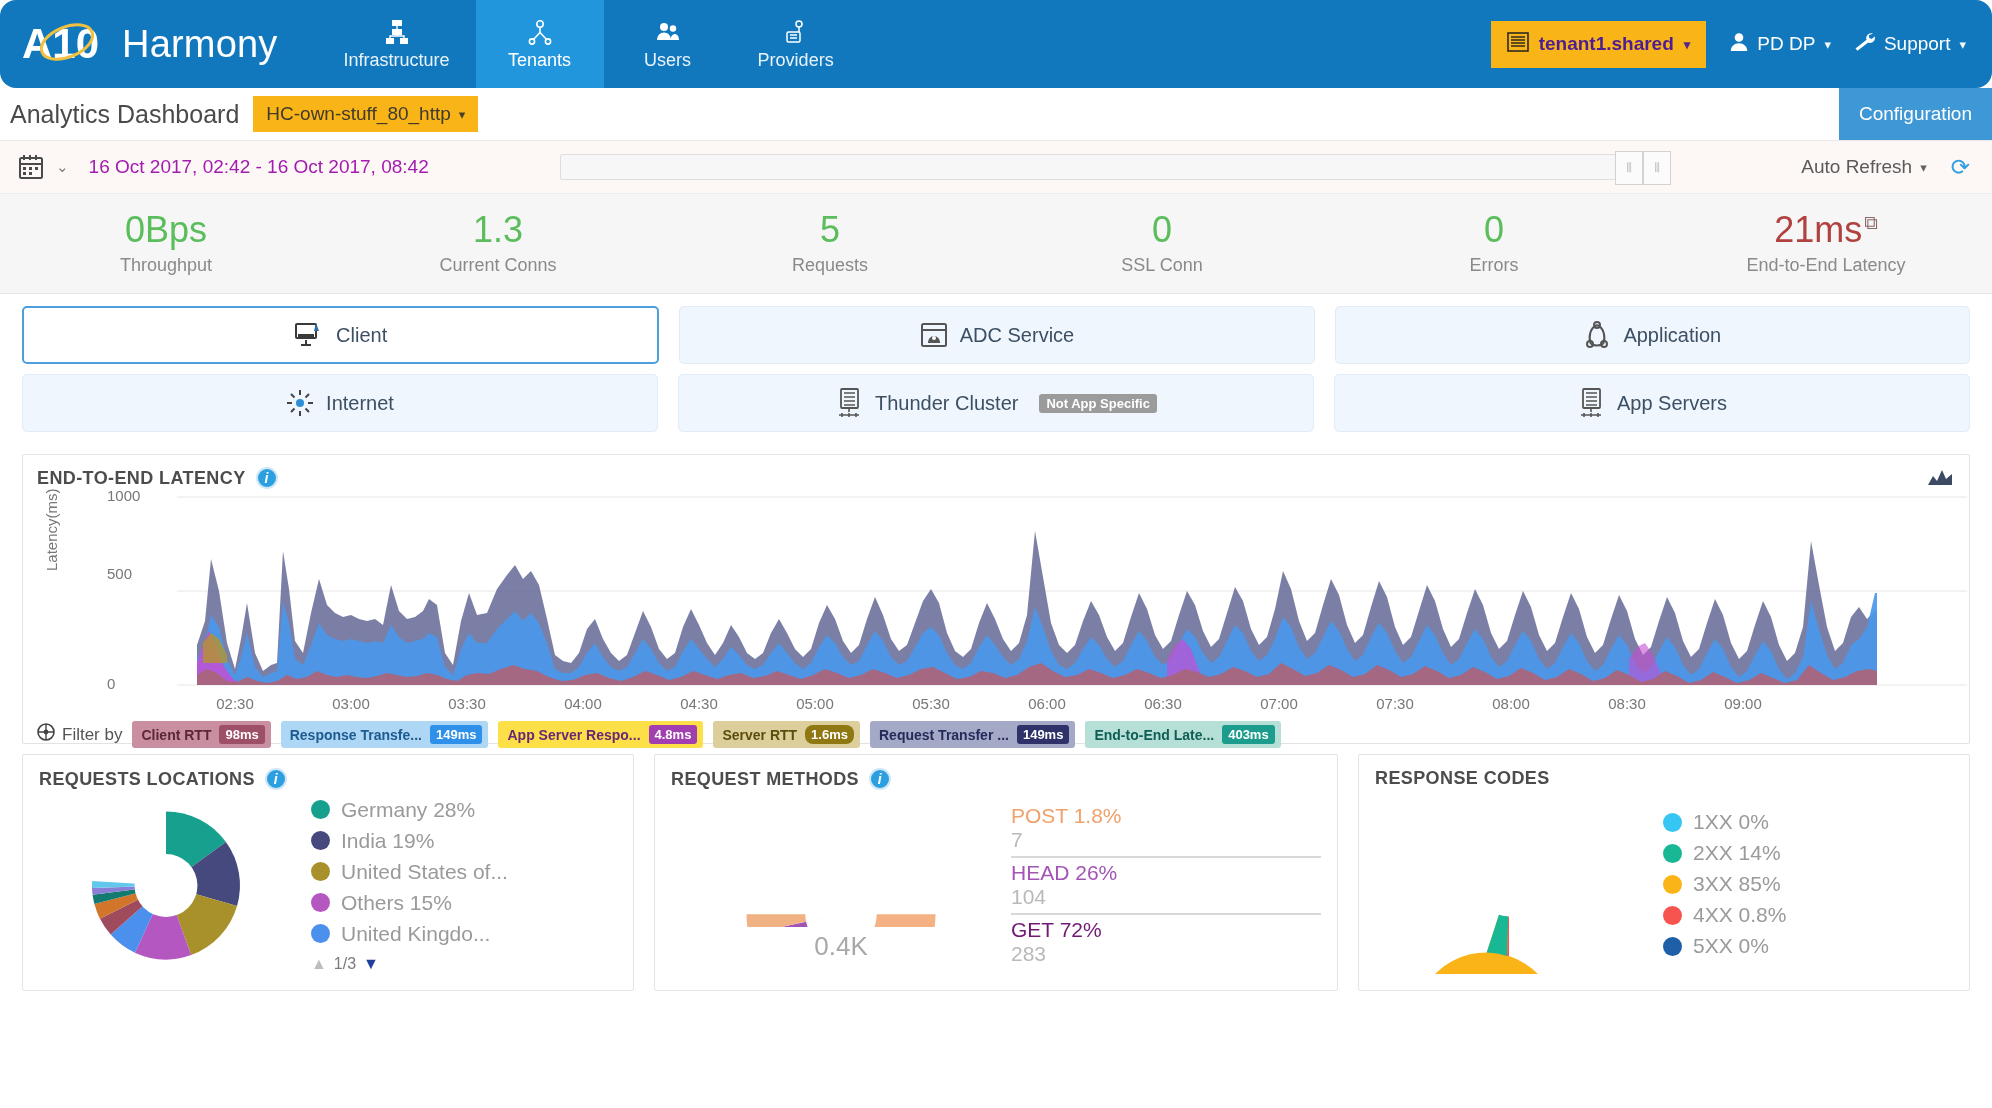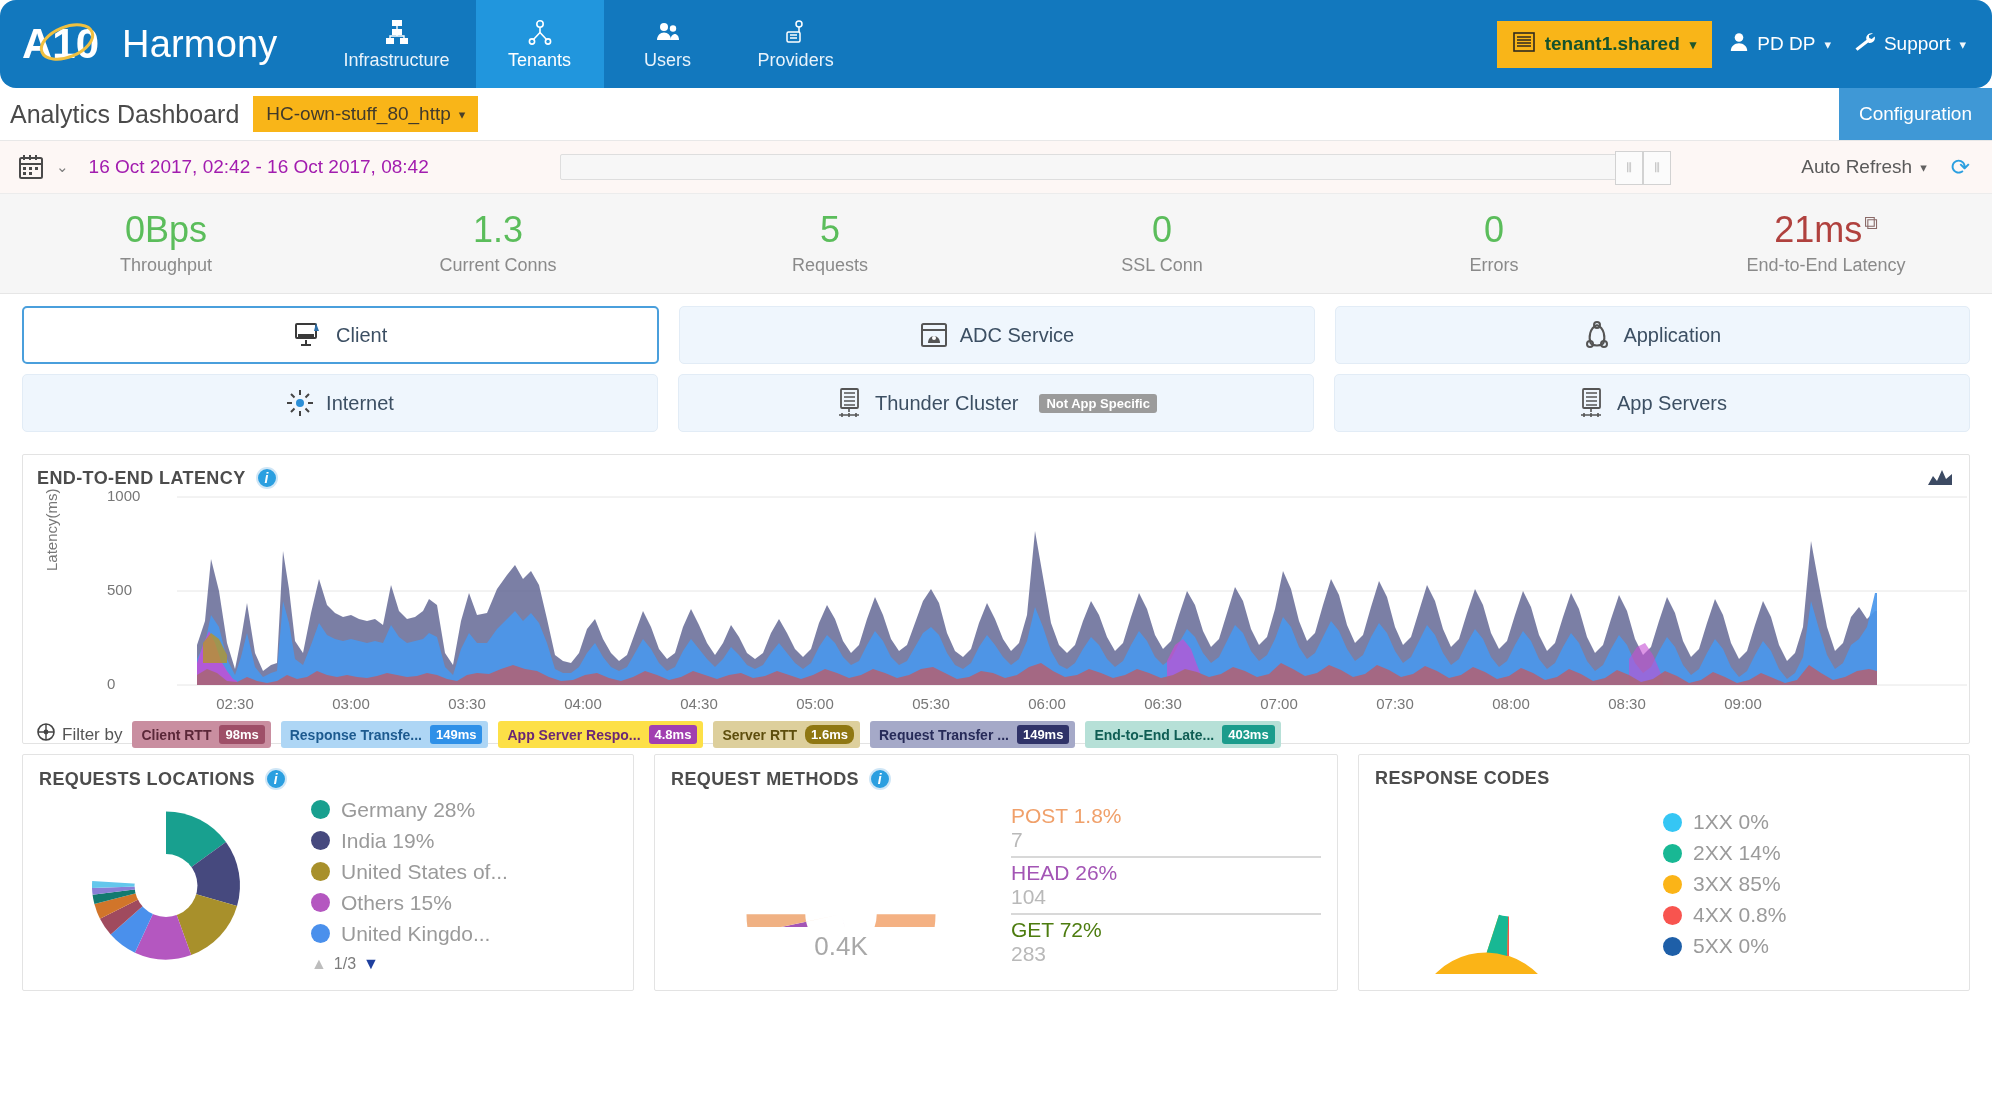--- a/index.html
+++ b/index.html
@@ -34,23 +34,23 @@
   }
   .navitem.active { background:#2196dd; color:#fff; }
   .navitem .nav-ico { height:30px; display:flex; align-items:flex-end; justify-content:center; }
   .navitem .nav-lbl { font-size:18px; margin-top:5px; white-space:nowrap; }
 
   .nav-right {
     position:absolute; right:0; top:0; height:88px;
     display:flex; align-items:center; padding-right:4px;
   }
   .tenant-pill {
-    background:#f9b518; color:#14532d; font-size:19px; font-weight:600;
+    background:#f9b518; color:#4c1d95; font-size:19px; font-weight:600;
     display:flex; align-items:center; gap:10px;
-    padding:11px 16px; margin-right:18px; white-space:nowrap;
+    padding:11px 16px; margin-right:24px; white-space:nowrap;
   }
   .nav-right-item {
     display:flex; align-items:center; gap:9px; color:#fff; font-size:19px;
     margin-right:22px; white-space:nowrap; cursor:pointer;
   }
   .caret-down { font-size:13px; line-height:1; opacity:.95; }
 
   
   .subbar {
     height:53px; background:#fff; display:flex; align-items:center;
@@ -409,21 +409,21 @@
   </div>
   <span class="chart-menu">
     <svg width="26" height="18" viewBox="0 0 26 18">
         <path d="M1 16l5-9 4 5 5-11 4 9 6-5v11z" fill="#3c4a63"></path>
       </svg>
   </span>
 
   <div class="chartbox">
     <div class="ylabel">Latency(ms)</div>
     <div class="ytick" style="left:70px;top:-6px;width:60px;">1000</div>
-    <div class="ytick" style="left:70px;top:88px;width:60px;">500</div>
+    <div class="ytick" style="left:70px;top:72px;width:60px;">500</div>
     <div class="ytick" style="left:70px;top:182px;width:60px;">0</div>
 
     <svg width="1790" height="196" viewBox="0 0 1790 196" style="position:absolute;left:140px;top:0;">
       <line x1="0" y1="4" x2="1790" y2="4" stroke="#e6e6e6" stroke-width="1"></line>
       <line x1="0" y1="98" x2="1790" y2="98" stroke="#e6e6e6" stroke-width="1"></line>
       <line x1="0" y1="192" x2="1790" y2="192" stroke="#e6e6e6" stroke-width="1"></line>
 
       <path d="M20,192 L20,152 L28,128 L34,66 L42,98 L50,150 L58,176 L64,146 L70,110 L78,160 L86,178 L94,172 L100,170 L106,58 L112,96 L118,148 L126,160 L134,120 L142,86 L150,112 L158,120 L166,124 L174,122 L182,126 L190,128 L198,126 L206,132 L214,92 L222,118 L230,126 L238,124 L246,118 L252,106 L260,112 L268,160 L276,172 L284,128 L292,100 L300,122 L310,120 L320,96 L330,82 L338,72 L346,86 L354,78 L362,92 L370,126 L378,162 L386,168 L394,170 L402,160 L410,136 L418,126 L426,146 L434,160 L442,168 L450,162 L458,140 L466,118 L474,134 L482,156 L490,166 L498,160 L506,134 L514,116 L522,132 L530,150 L538,162 L546,150 L554,132 L562,144 L570,160 L578,166 L586,160 L594,140 L602,126 L610,140 L618,156 L626,164 L634,156 L642,130 L650,112 L658,126 L666,148 L674,160 L682,152 L690,126 L698,104 L706,122 L714,146 L722,158 L730,152 L738,130 L746,108 L754,96 L762,110 L770,140 L778,158 L786,164 L794,156 L802,130 L810,110 L818,126 L826,146 L834,158 L842,150 L850,122 L858,38 L866,84 L874,130 L882,152 L890,160 L898,152 L906,128 L914,108 L922,122 L930,144 L938,158 L946,150 L954,124 L962,100 L970,116 L978,142 L986,156 L994,148 L1002,122 L1010,98 L1018,112 L1026,138 L1034,154 L1042,146 L1050,120 L1058,94 L1066,108 L1074,136 L1082,152 L1090,144 L1098,116 L1106,78 L1114,96 L1122,128 L1130,148 L1138,140 L1146,112 L1154,86 L1162,102 L1170,132 L1178,150 L1186,142 L1194,114 L1202,88 L1210,104 L1218,134 L1226,152 L1234,144 L1242,118 L1250,92 L1258,108 L1266,136 L1274,154 L1282,146 L1290,120 L1298,96 L1306,112 L1314,140 L1322,156 L1330,148 L1338,122 L1346,98 L1354,114 L1362,142 L1370,158 L1378,150 L1386,124 L1394,100 L1402,116 L1410,144 L1418,160 L1426,152 L1434,126 L1442,102 L1450,118 L1458,146 L1466,162 L1474,154 L1482,128 L1490,104 L1498,120 L1506,148 L1514,164 L1522,156 L1530,130 L1538,106 L1546,122 L1554,150 L1562,166 L1570,158 L1578,132 L1586,108 L1594,124 L1602,152 L1610,168 L1618,160 L1626,134 L1634,48 L1642,92 L1650,134 L1658,158 L1666,150 L1674,124 L1682,114 L1690,126 L1698,118 L1700,118 L1700,192 Z" fill="#5e6391" opacity="0.82"></path>
 
       <path d="M20,192 L20,166 L28,150 L34,122 L42,134 L50,166 L58,182 L64,164 L70,140 L78,174 L86,184 L94,180 L100,178 L106,108 L112,130 L118,166 L126,172 L134,152 L142,130 L150,142 L158,146 L166,148 L174,146 L182,148 L190,150 L198,148 L206,150 L214,132 L222,144 L230,150 L238,148 L246,146 L252,140 L260,144 L268,174 L276,182 L284,156 L292,140 L300,150 L310,150 L320,136 L330,126 L338,118 L346,128 L354,120 L362,130 L370,150 L378,176 L386,180 L394,180 L402,174 L410,160 L418,150 L426,164 L434,174 L442,178 L450,174 L458,160 L466,146 L474,156 L482,170 L490,178 L498,174 L506,158 L514,146 L522,156 L530,166 L538,174 L546,166 L554,154 L562,162 L570,172 L578,176 L586,172 L594,160 L602,150 L610,160 L618,170 L626,176 L634,170 L642,154 L650,142 L658,150 L666,164 L674,172 L682,168 L690,152 L698,138 L706,148 L714,164 L722,172 L730,168 L738,154 L746,140 L754,134 L762,142 L770,160 L778,172 L786,176 L794,170 L802,154 L810,142 L818,152 L826,164 L834,172 L842,166 L850,148 L858,114 L866,134 L874,158 L882,172 L890,176 L898,170 L906,156 L914,144 L922,152 L930,166 L938,174 L946,168 L954,152 L962,138 L970,148 L978,164 L986,172 L994,166 L1002,150 L1010,136 L1018,144 L1026,160 L1034,170 L1042,164 L1050,148 L1058,132 L1066,140 L1074,158 L1082,168 L1090,162 L1098,146 L1106,124 L1114,134 L1122,154 L1130,166 L1138,160 L1146,144 L1154,128 L1162,138 L1170,156 L1178,168 L1186,162 L1194,144 L1202,130 L1210,140 L1218,158 L1226,170 L1234,164 L1242,148 L1250,132 L1258,142 L1266,160 L1274,172 L1282,166 L1290,150 L1298,136 L1306,146 L1314,164 L1322,174 L1330,168 L1338,152 L1346,138 L1354,148 L1362,166 L1370,176 L1378,170 L1386,154 L1394,140 L1402,150 L1410,168 L1418,178 L1426,172 L1434,156 L1442,142 L1450,152 L1458,170 L1466,180 L1474,174 L1482,158 L1490,144 L1498,154 L1506,172 L1514,182 L1522,176 L1530,160 L1538,146 L1546,156 L1554,174 L1562,184 L1570,178 L1578,162 L1586,148 L1594,158 L1602,176 L1610,186 L1618,180 L1626,164 L1634,108 L1642,136 L1650,162 L1658,176 L1666,170 L1674,152 L1682,146 L1690,134 L1698,100 L1700,100 L1700,192 Z" fill="#4a97ec" opacity="0.92"></path>
@@ -576,21 +576,21 @@
         <div class="m-name" style="color:#f0a06a;">
           <span>POST</span>
           <span>1.8%</span>
         </div>
         <div class="m-num">7</div>
         <div class="m-name" style="color:#a355b5;">
           <span>HEAD</span>
           <span>26%</span>
         </div>
         <div class="m-num">104</div>
-        <div class="m-name" style="color:#4d7c0f;">
+        <div class="m-name" style="color:#701a75;">
           <span>GET</span>
           <span>72%</span>
         </div>
         <div class="m-num" style="border-bottom:none;">283</div>
       </div>
     </div>
   </div>
 
   <div class="panel bpanel">
     <div class="panel-title">

